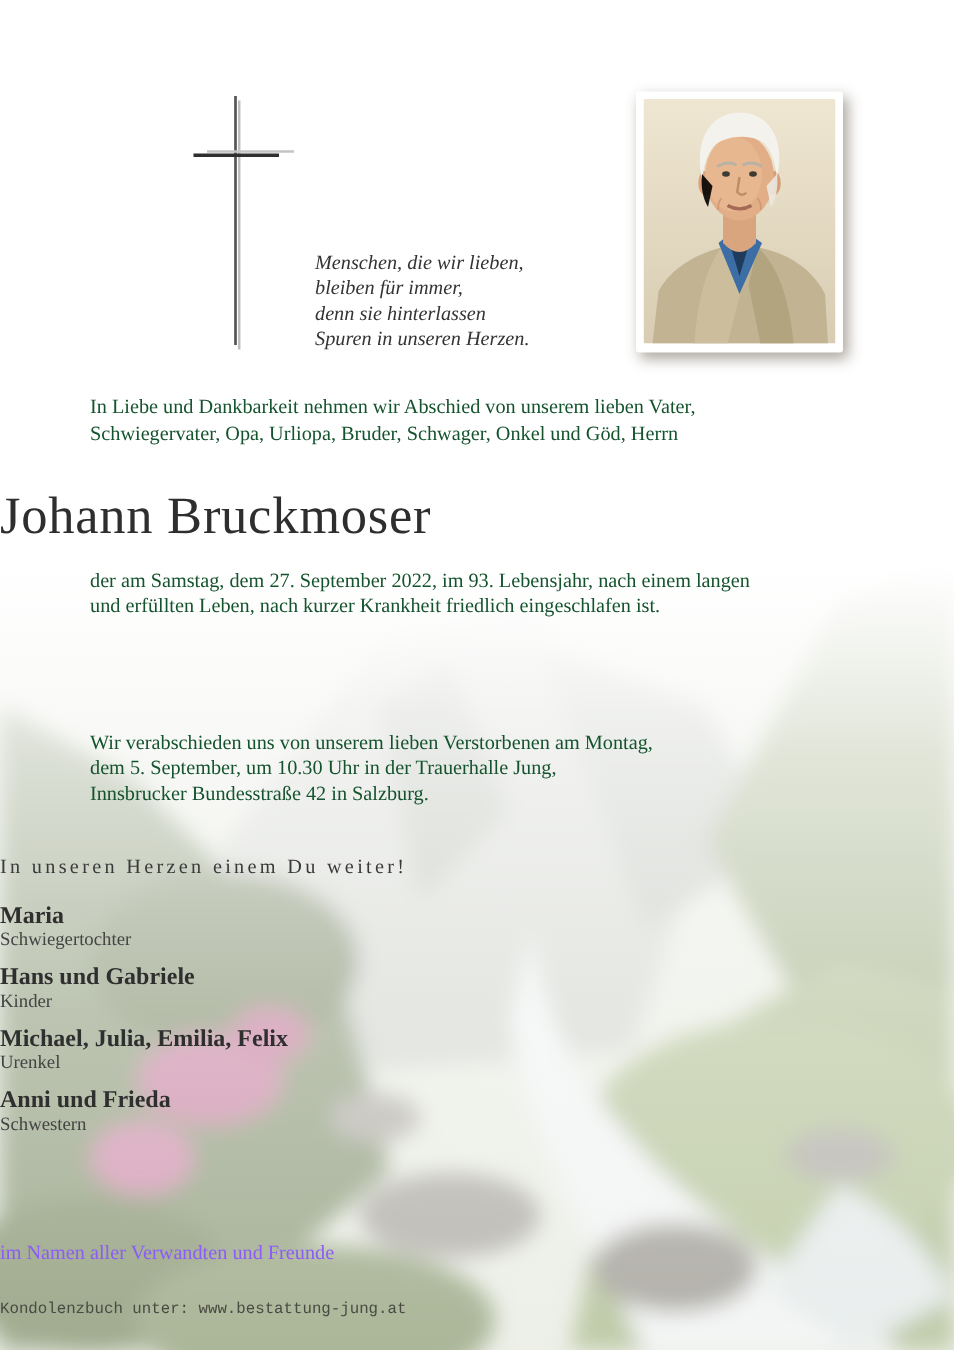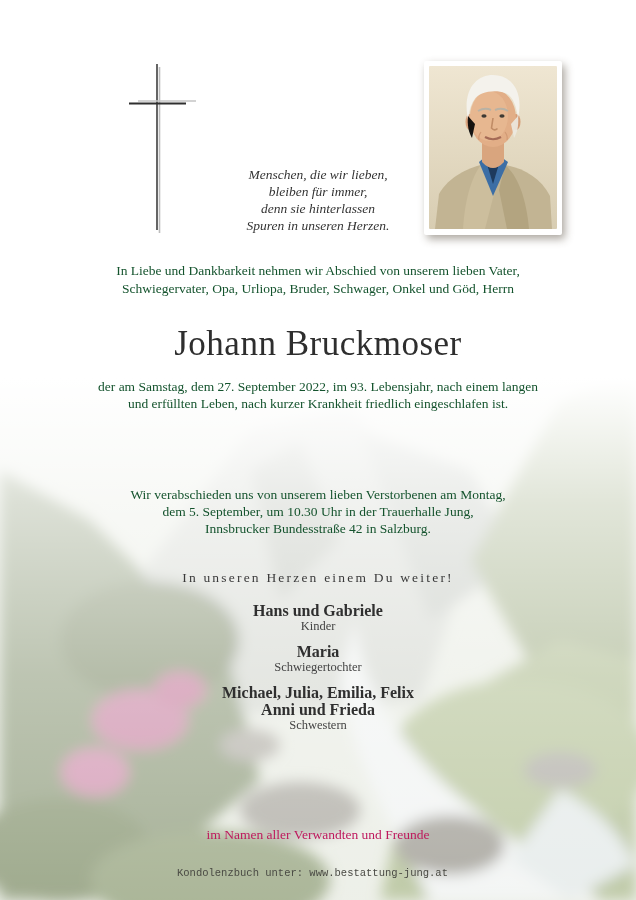--- a/index.html
+++ b/index.html
@@ -3,21 +3,21 @@
 <meta charset="utf-8">
 <style>
   html,body{margin:0;padding:0;background:#ffffff;}
   .page{
     position:relative;width:636px;height:900px;overflow:hidden;
     background:#ffffff;color:#3c3c3c;
     font-family:"Liberation Serif","DejaVu Serif",serif;
   }
   .bg{position:absolute;inset:0;z-index:0;}
   .bg svg{display:block;width:636px;height:900px;}
-  .content{position:absolute;inset:0;z-index:1;text-align:center;padding-left:48px;}
+  .content{position:absolute;inset:0;z-index:1;padding-left:48px;}
 
   .cross{position:absolute;left:126px;top:57px;width:80px;height:178px;}
 
   .quote{
     position:absolute;left:210px;top:166px;width:216px;
     font-style:italic;font-size:13.5px;line-height:17px;
     white-space:pre-line;color:#333;
   }
 
   .photo{
@@ -41,21 +41,21 @@
 
   .memorial{
     position:absolute;left:0;right:0;top:570px;
     font-size:13.5px;letter-spacing:2.2px;color:#3a3a3a;
   }
 
   .mourners{position:absolute;left:0;right:0;top:602px;}
   .mourner-names{font-size:16px;font-weight:bold;line-height:17px;color:#2f2f2f;}
   .mourner-relation{font-size:12.5px;line-height:14px;margin-bottom:10px;color:#444;}
 
-  .closing{position:absolute;left:0;right:0;top:827px;font-size:13.5px;color:#be185d;}
+  .closing{position:absolute;left:0;right:0;top:827px;font-size:13.5px;color:#8b5cf6;}
   .footer{position:absolute;left:0;right:11px;top:867px;font-size:10.5px;color:#4a4a44;font-family:Liberation Mono, monospace;}
 </style>
 </head>
 <body>
 
 <div class="page">
 
   <div class="bg">
     <svg viewBox="0 0 636 900" preserveAspectRatio="none" aria-hidden="true">
       <defs>
@@ -162,29 +162,30 @@
 
 
     <div class="para farewell-notice">Wir verabschieden uns von unserem lieben Verstorbenen am Montag,
 dem 5. September, um 10.30 Uhr in der Trauerhalle Jung,
 Innsbrucker Bundesstraße 42 in Salzburg.</div>
 
     <div class="memorial">In unseren Herzen einem Du weiter!</div>
 
     <div class="mourners">
       <div>
+        <div class="mourner-names">Maria</div>
+        <div class="mourner-relation">Schwiegertochter</div>
+      </div>
+      <div>
         <div class="mourner-names">Hans und Gabriele</div>
         <div class="mourner-relation">Kinder</div>
       </div>
       <div>
-        <div class="mourner-names">Maria</div>
-        <div class="mourner-relation">Schwiegertochter</div>
-      </div>
-      <div>
         <div class="mourner-names">Michael, Julia, Emilia, Felix</div>
+        <div class="mourner-relation">Urenkel</div>
       </div>
       <div>
         <div class="mourner-names">Anni und Frieda</div>
         <div class="mourner-relation">Schwestern</div>
       </div>
     </div>
 
     <div class="closing">im Namen aller Verwandten und Freunde</div>
 
     <div class="footer">Kondolenzbuch unter: www.bestattung-jung.at</div>

